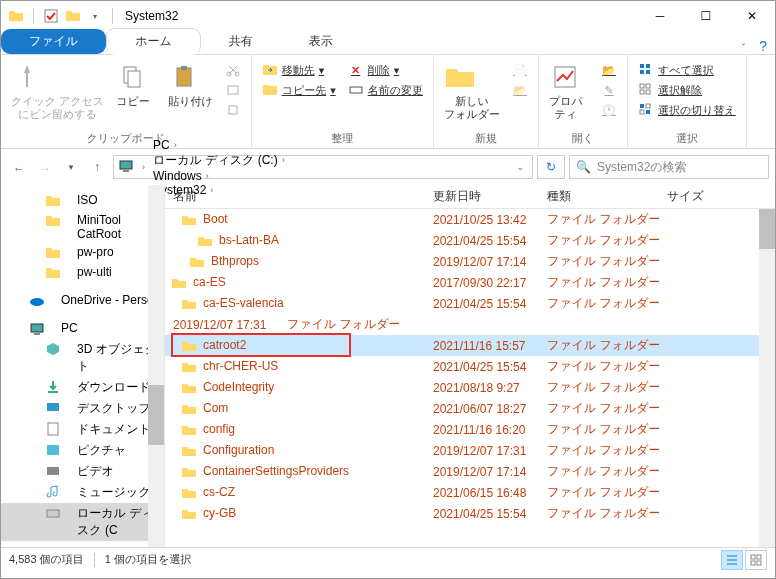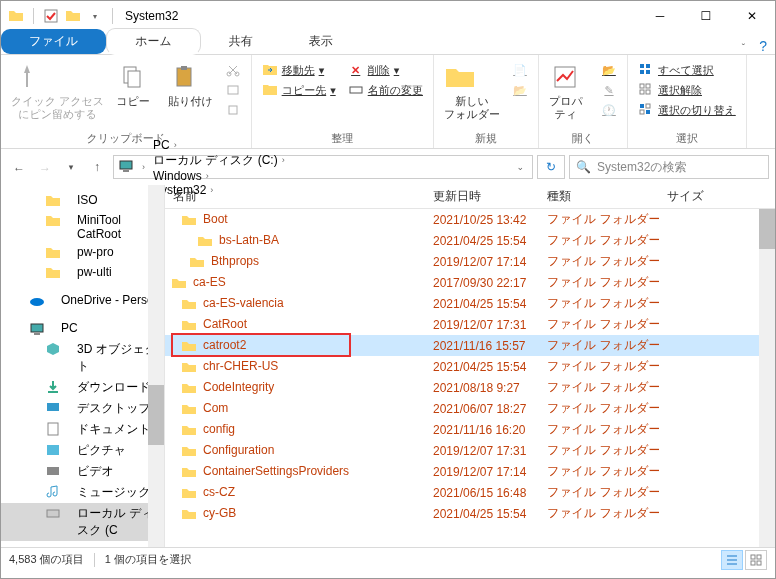--- a/index.html
+++ b/index.html
@@ -474,25 +474,20 @@
           <div class="cell" style="width:260px;padding-left:16px"><span class="folder-icon">
               <svg width="16" height="16">
                 <path class="folder-svg" d="M1 4h5l2 2h7v7H1z"></path>
               </svg>
             </span>ca-ES-valencia</div>
           <div class="cell" style="width:114px">2021/04/25 15:54</div>
           <div class="cell" style="width:120px">ファイル フォルダー</div>
           <div class="cell" style="width:80px"></div>
         </div>
         <div class="row">
-          <div class="cell" style="width:260px;padding-left:16px"><span class="folder-icon">
-              <svg width="16" height="16">
-                <path class="folder-svg" d="M1 4h5l2 2h7v7H1z"></path>
-              </svg>
-            </span>CatRoot</div>
           <div class="cell" style="width:114px">2019/12/07 17:31</div>
           <div class="cell" style="width:120px">ファイル フォルダー</div>
           <div class="cell" style="width:80px"></div>
         </div>
         <div class="row selected">
           <div class="cell" style="width:260px;padding-left:16px"><span class="folder-icon">
               <svg width="16" height="16">
                 <path class="folder-svg" d="M1 4h5l2 2h7v7H1z"></path>
               </svg>
             </span>catroot2</div>

